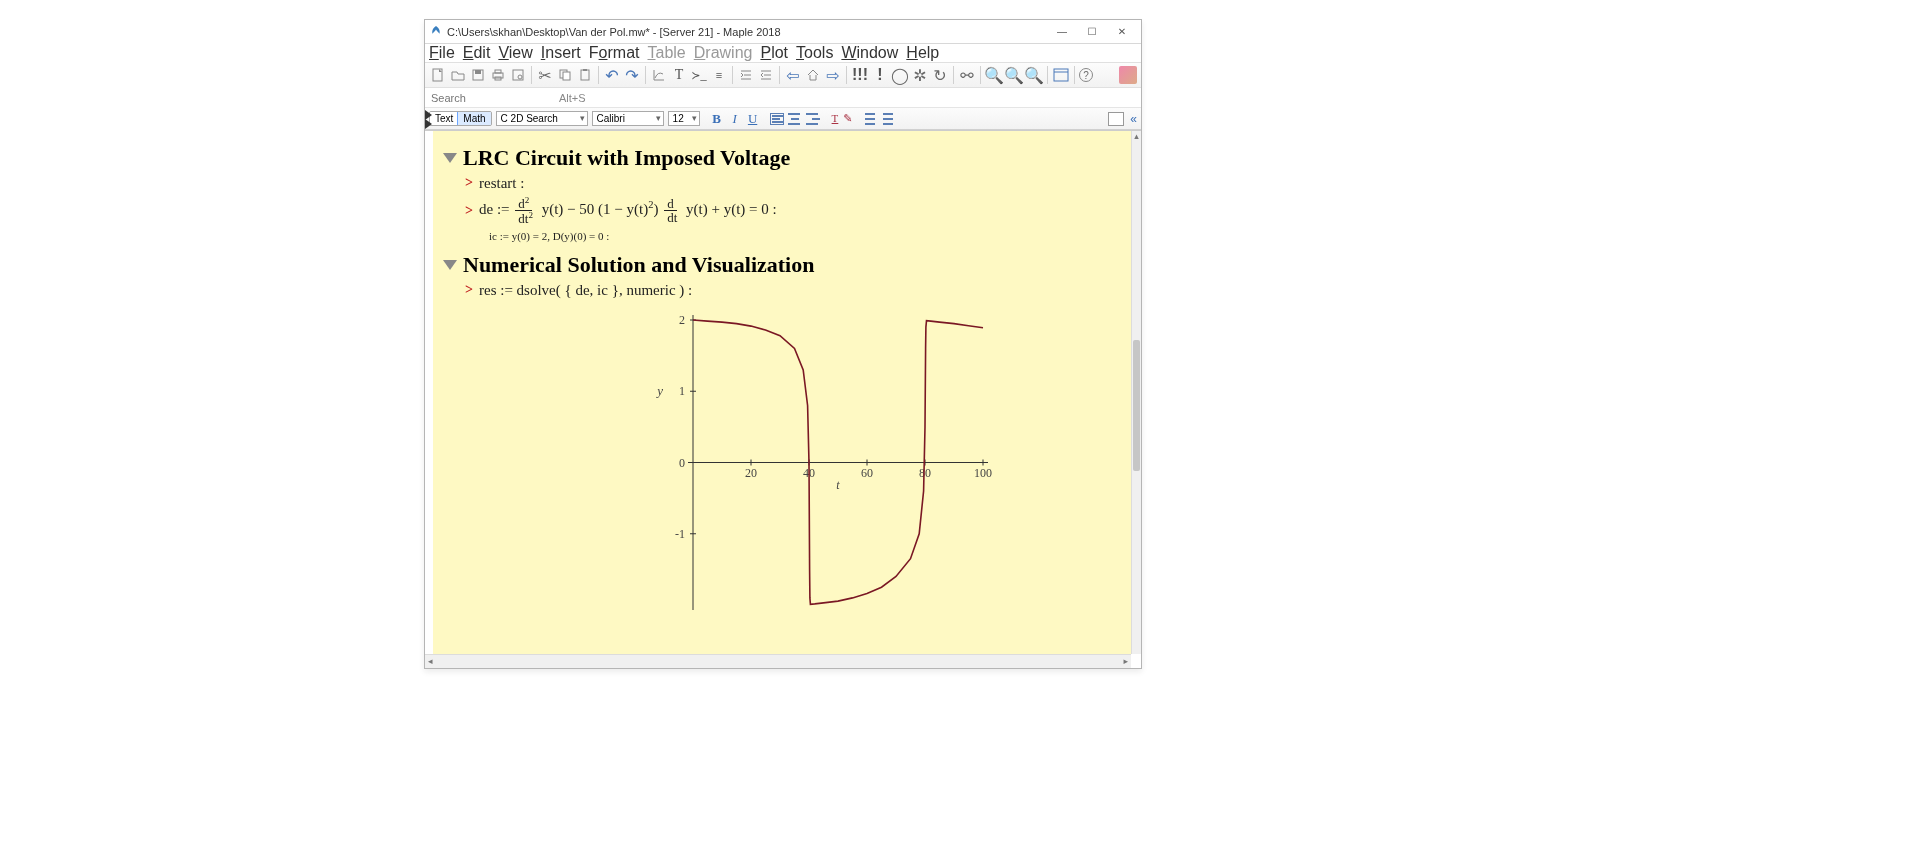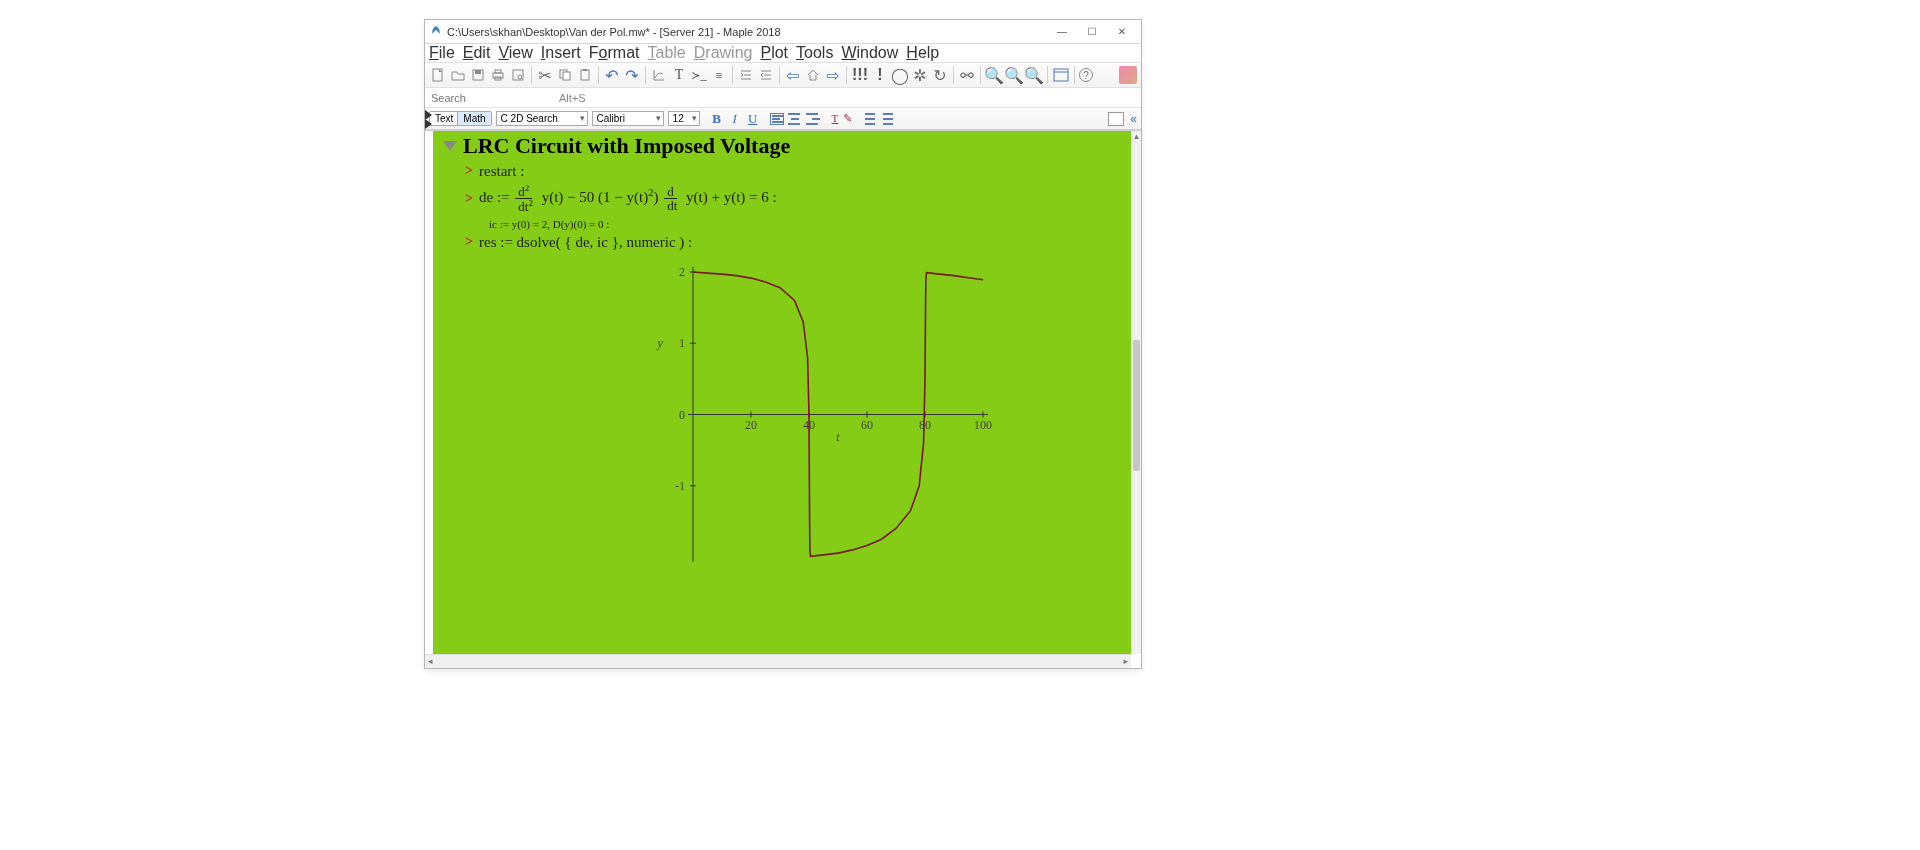--- a/index.html
+++ b/index.html
@@ -37,21 +37,21 @@
   .toolbar2 .sel::after { content:"▾"; position:absolute; right:2px; top:1px; font-size:9px; color:#666;}
   .toolbar2 .biustrip { display:flex; gap:4px; margin-left:6px;}
   .toolbar2 .biu { font-family: "Times New Roman", serif; font-size:13px; color:#3a6fb7; width:14px; text-align:center;}
   .toolbar2 .align-ico { width:14px; height:12px; display:inline-flex; flex-direction:column; justify-content:space-between;}
   .toolbar2 .align-ico i { display:block; height:2px; background:#5b7fb5;}
   .toolbar2 .rightside { margin-left:auto; display:flex; align-items:center; gap:6px;}
   .toolbar2 .sqbtn { width:16px; height:14px; border:1px solid #999; background:#fff;}
   .toolbar2 .chev { font-size:12px; color:#3a6fb7;}
   
   .docwrap { flex:1 1 auto; position:relative; overflow:hidden; border-top:1px solid #ccc;}
-  .doc { position:absolute; left:8px; right:10px; top:0; bottom:14px; overflow:auto; background:#84cc16; padding:0 4px 4px 10px;}
+  .doc { position:absolute; left:8px; right:10px; top:0; bottom:14px; overflow:auto; background:#fef9c3; padding:12px 4px 4px 10px;}
   .vscroll { position:absolute; right:0; top:0; bottom:14px; width:10px; background:#f0f0f0; border-left:1px solid #dcdcdc;}
   .vscroll .thumb { position:absolute; left:1px; right:1px; top:40%; height:25%; background:#c6c6c6; border-radius:2px;}
   .vscroll .arrow-up { position:absolute; top:0; left:0; right:0; height:12px; text-align:center; font-size:9px; color:#777;}
   .hscroll { position:absolute; left:0; right:10px; bottom:0; height:14px; background:#f0f0f0; border-top:1px solid #dcdcdc;}
   .hscroll .arrow { position:absolute; top:1px; font-size:9px; color:#777;}
   .hscroll .ar-l { left:3px;}
   .hscroll .ar-r { right:3px;}
   
   .section-head { display:flex; align-items:center; margin-top:2px;}
   .tw { width:0; height:0; border-left:7px solid transparent; border-right:7px solid transparent; border-top:10px solid #888; margin-right:6px; cursor:pointer;}
@@ -291,26 +291,30 @@
             <span>de :=</span>
             <span class="frac">
               <span class="num">d<sup>2</sup></span>
                 <span class="den">dt<sup>2</sup></span>
             </span>
             <span> y(t) − 50 (1 − y(t)</span><sup>2</sup><span>) </span>
             <span class="frac">
               <span class="num">d</span>
                 <span class="den">dt</span>
             </span>
-            <span> y(t) + y(t) = 6 :</span>
+            <span> y(t) + y(t) = 0 :</span>
           </span>
         </div>
 
         <div class="ic-line">ic := y(0) = 2, D(y)(0) = 0 :</div>
 
+        <div class="section-head" style="margin-top:10px;">
+          <div class="tw"></div>
+          <div class="section-title">Numerical Solution and Visualization</div>
+        </div>
 
         <div class="line">
           <span class="prompt">&gt;</span>
           <span>res := dsolve( { de, ic }, numeric ) :</span>
         </div>
 
         <div class="plotwrap">
           <div class="plot">
             <svg id="plot-svg" viewBox="0 0 520 320">
                 <line x1="210" y1="10" x2="210" y2="305" stroke="#333" stroke-width="1"></line>

